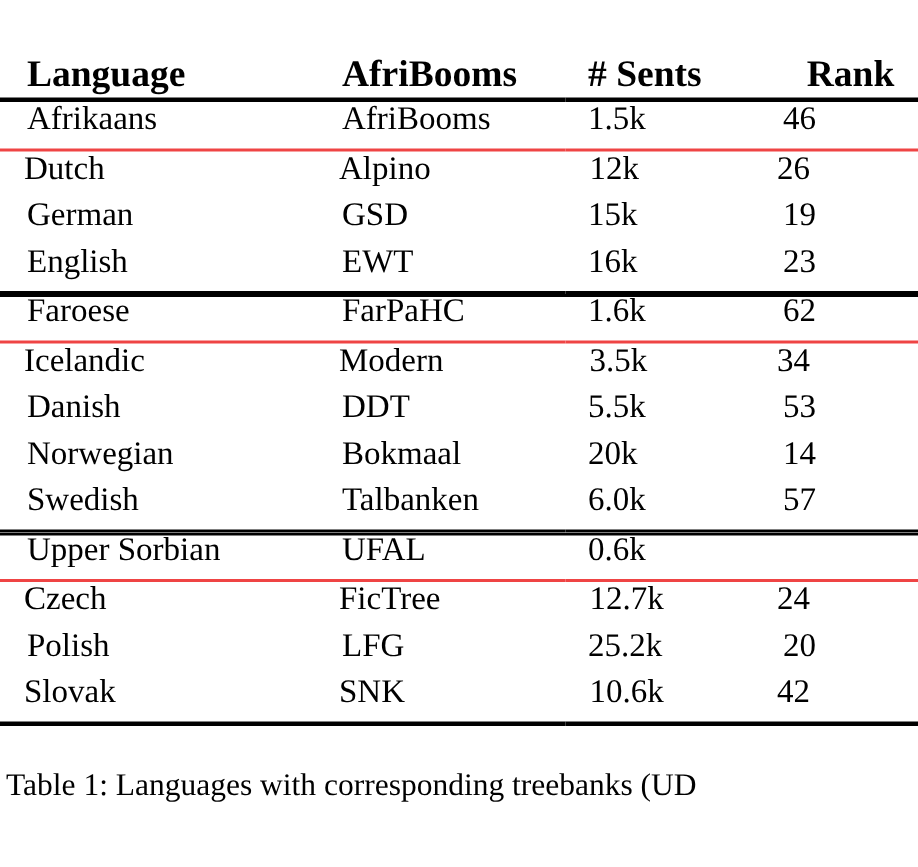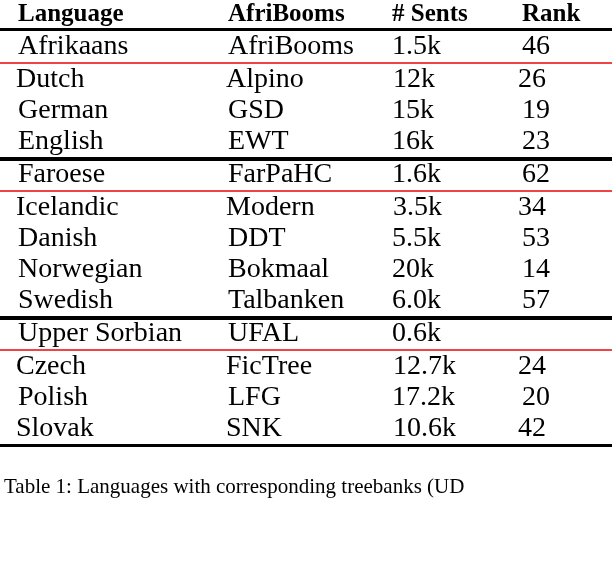--- a/index.html
+++ b/index.html
@@ -11,20 +11,21 @@
     width: 612px;
     height: 578px;
     overflow: hidden;
     font-family: "Liberation Serif", "DejaVu Serif", serif;
     color: #000000;
   }
 
   #table-figure {
     position: relative;
     width: 612px;
+    margin-top: 37px;
   }
 
   table.ud-table {
     width: 612px;
     border-collapse: collapse;
     table-layout: fixed;
     font-size: 25px;
     line-height: 1;
   }
 
@@ -45,26 +46,26 @@
   
   thead th {
     font-weight: bold;
     font-size: 25px;
     height: 28px;
     padding-bottom: 3px;
   }
   thead th.h-lang  { padding-left: 18px; }
   thead th.h-tree  { padding-left: 18px; }
   thead th.h-sents { padding-left: 15px; }
-  thead th.h-rank  { padding-left: 20px; }
+  thead th.h-rank  { padding-left: 20px; text-align: center; }
 
   
   tbody td {
     height: 31px;
-    font-size: 28px;
+    font-size: 22px;
   }
   tbody td.d-lang  { padding-left: 18px; }
   tbody td.d-tree  { padding-left: 18px; }
   tbody td.d-sents { padding-left: 15px; }
   tbody td.d-rank  { padding-left: 20px; }
 
   
   tr.rule-heavy-top > td,
   tr.rule-heavy-top > th { border-top: 3px solid #000; }
 
@@ -175,21 +176,21 @@
       </tr>
       <tr class="rule-thin-top">
         <td class="d-lang">Czech</td>
         <td class="d-tree">FicTree</td>
         <td class="d-sents">12.7k</td>
         <td class="d-rank">24</td>
       </tr>
       <tr>
         <td class="d-lang">Polish</td>
         <td class="d-tree">LFG</td>
-        <td class="d-sents">17.2k</td>
+        <td class="d-sents">25.2k</td>
         <td class="d-rank">20</td>
       </tr>
       <tr class="rule-heavy-bottom">
         <td class="d-lang">Slovak</td>
         <td class="d-tree">SNK</td>
         <td class="d-sents">10.6k</td>
         <td class="d-rank">42</td>
       </tr>
 
     </tbody>

